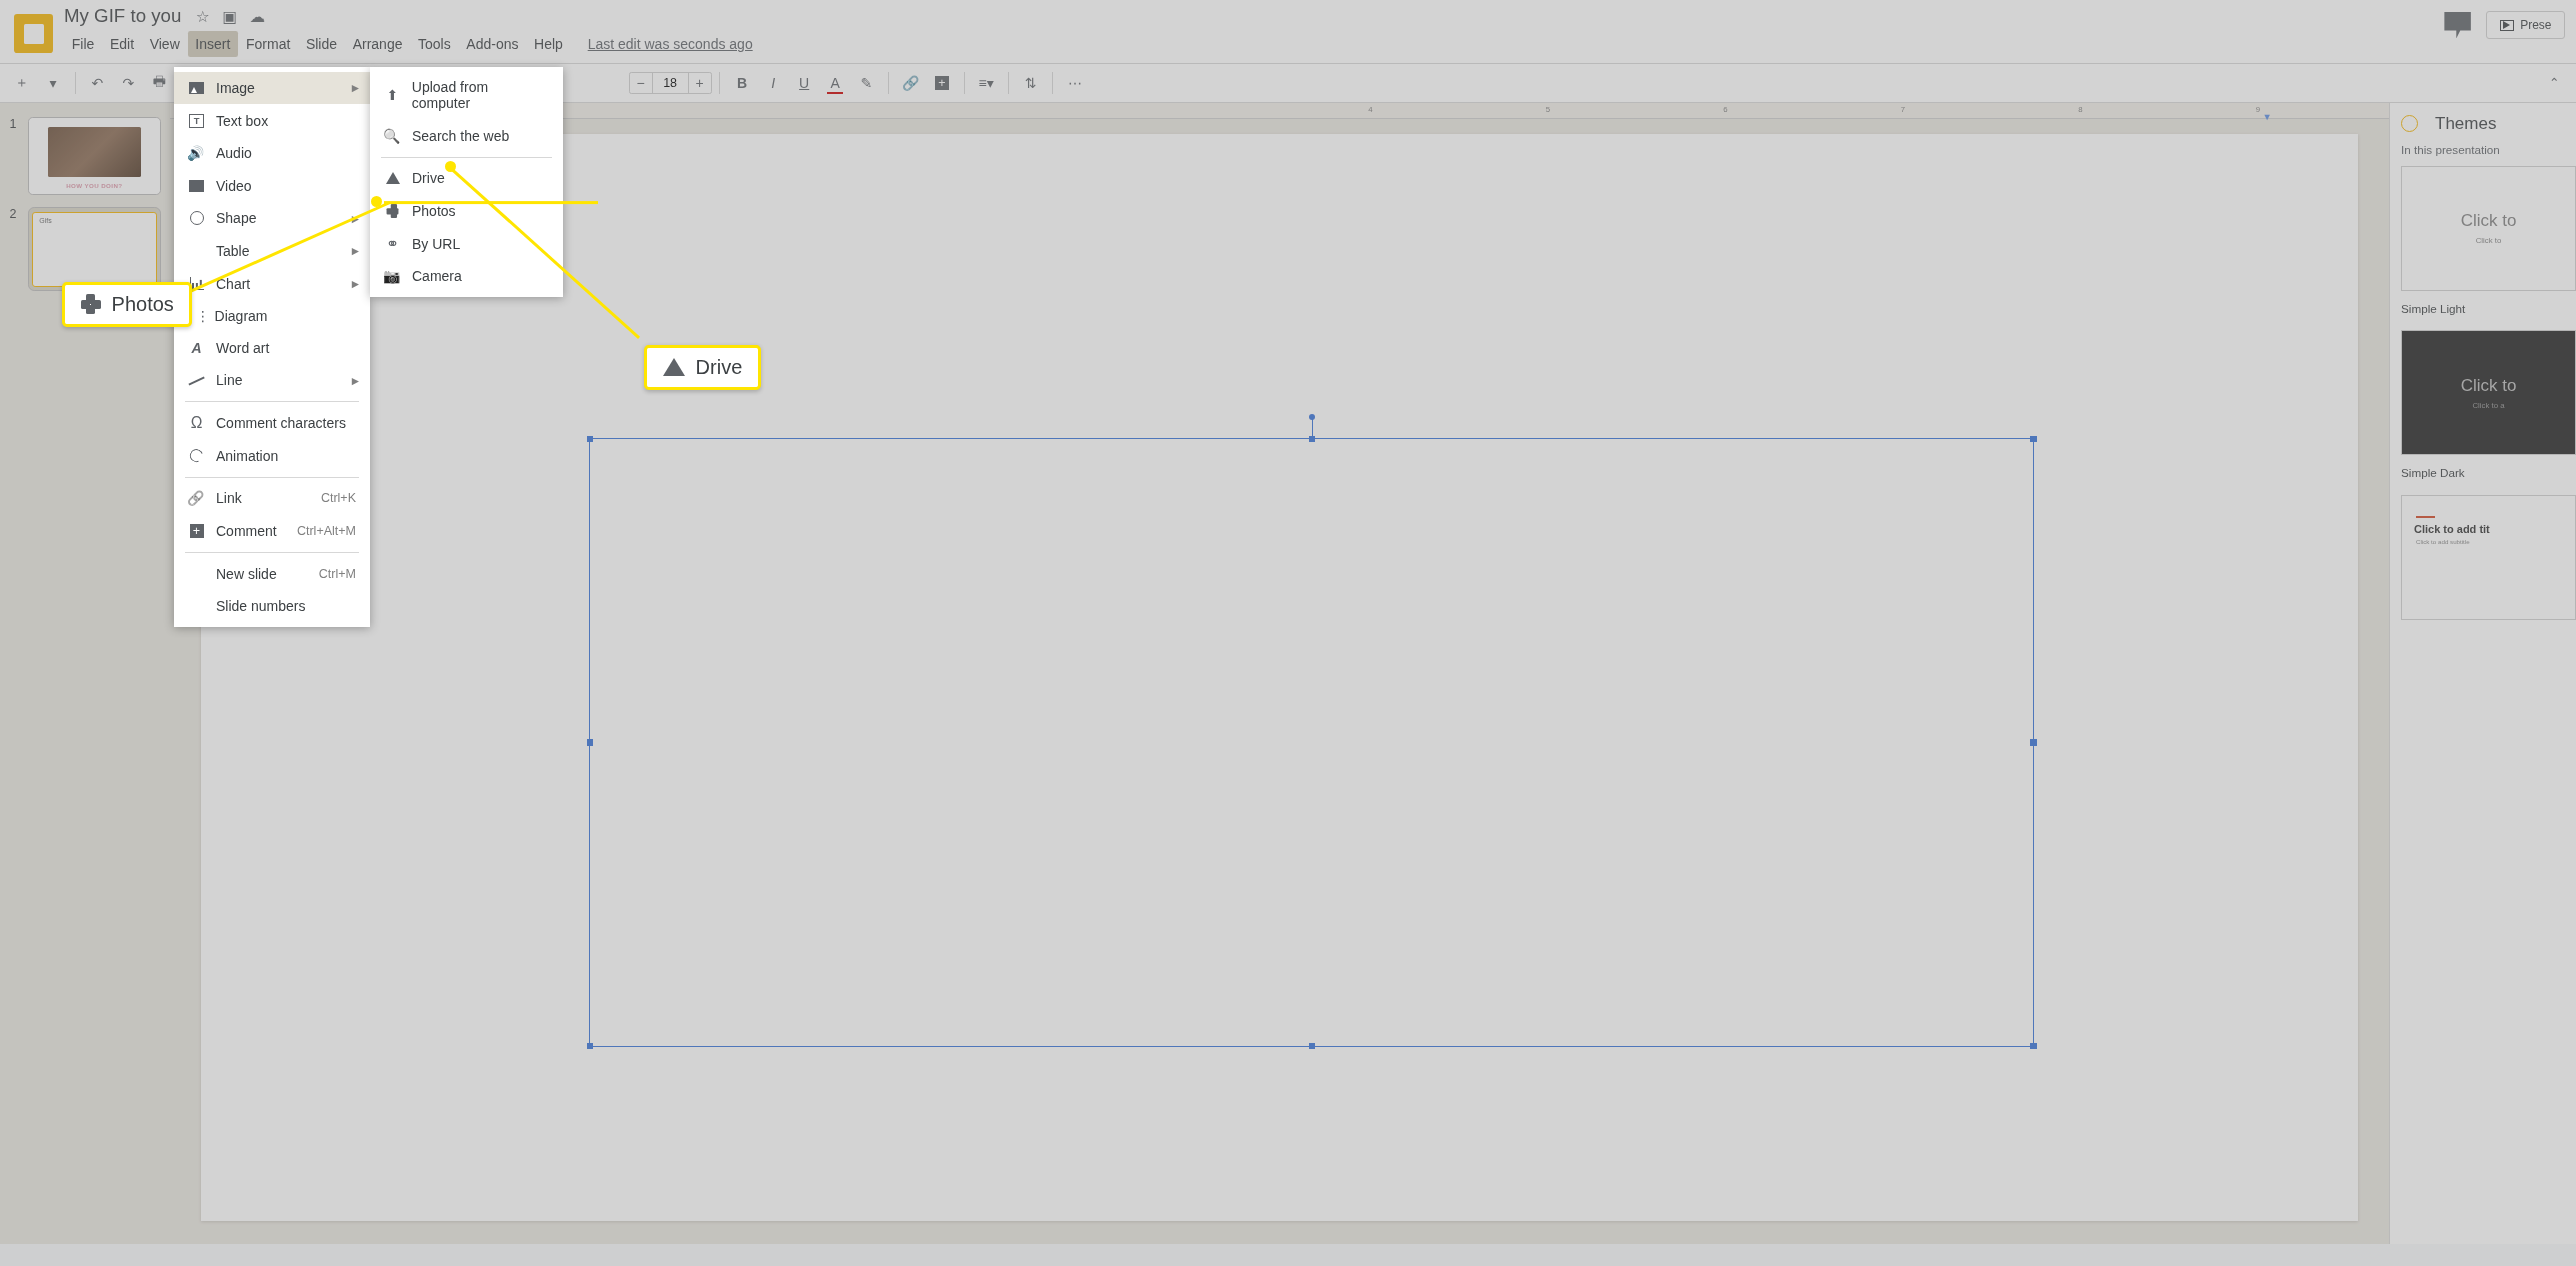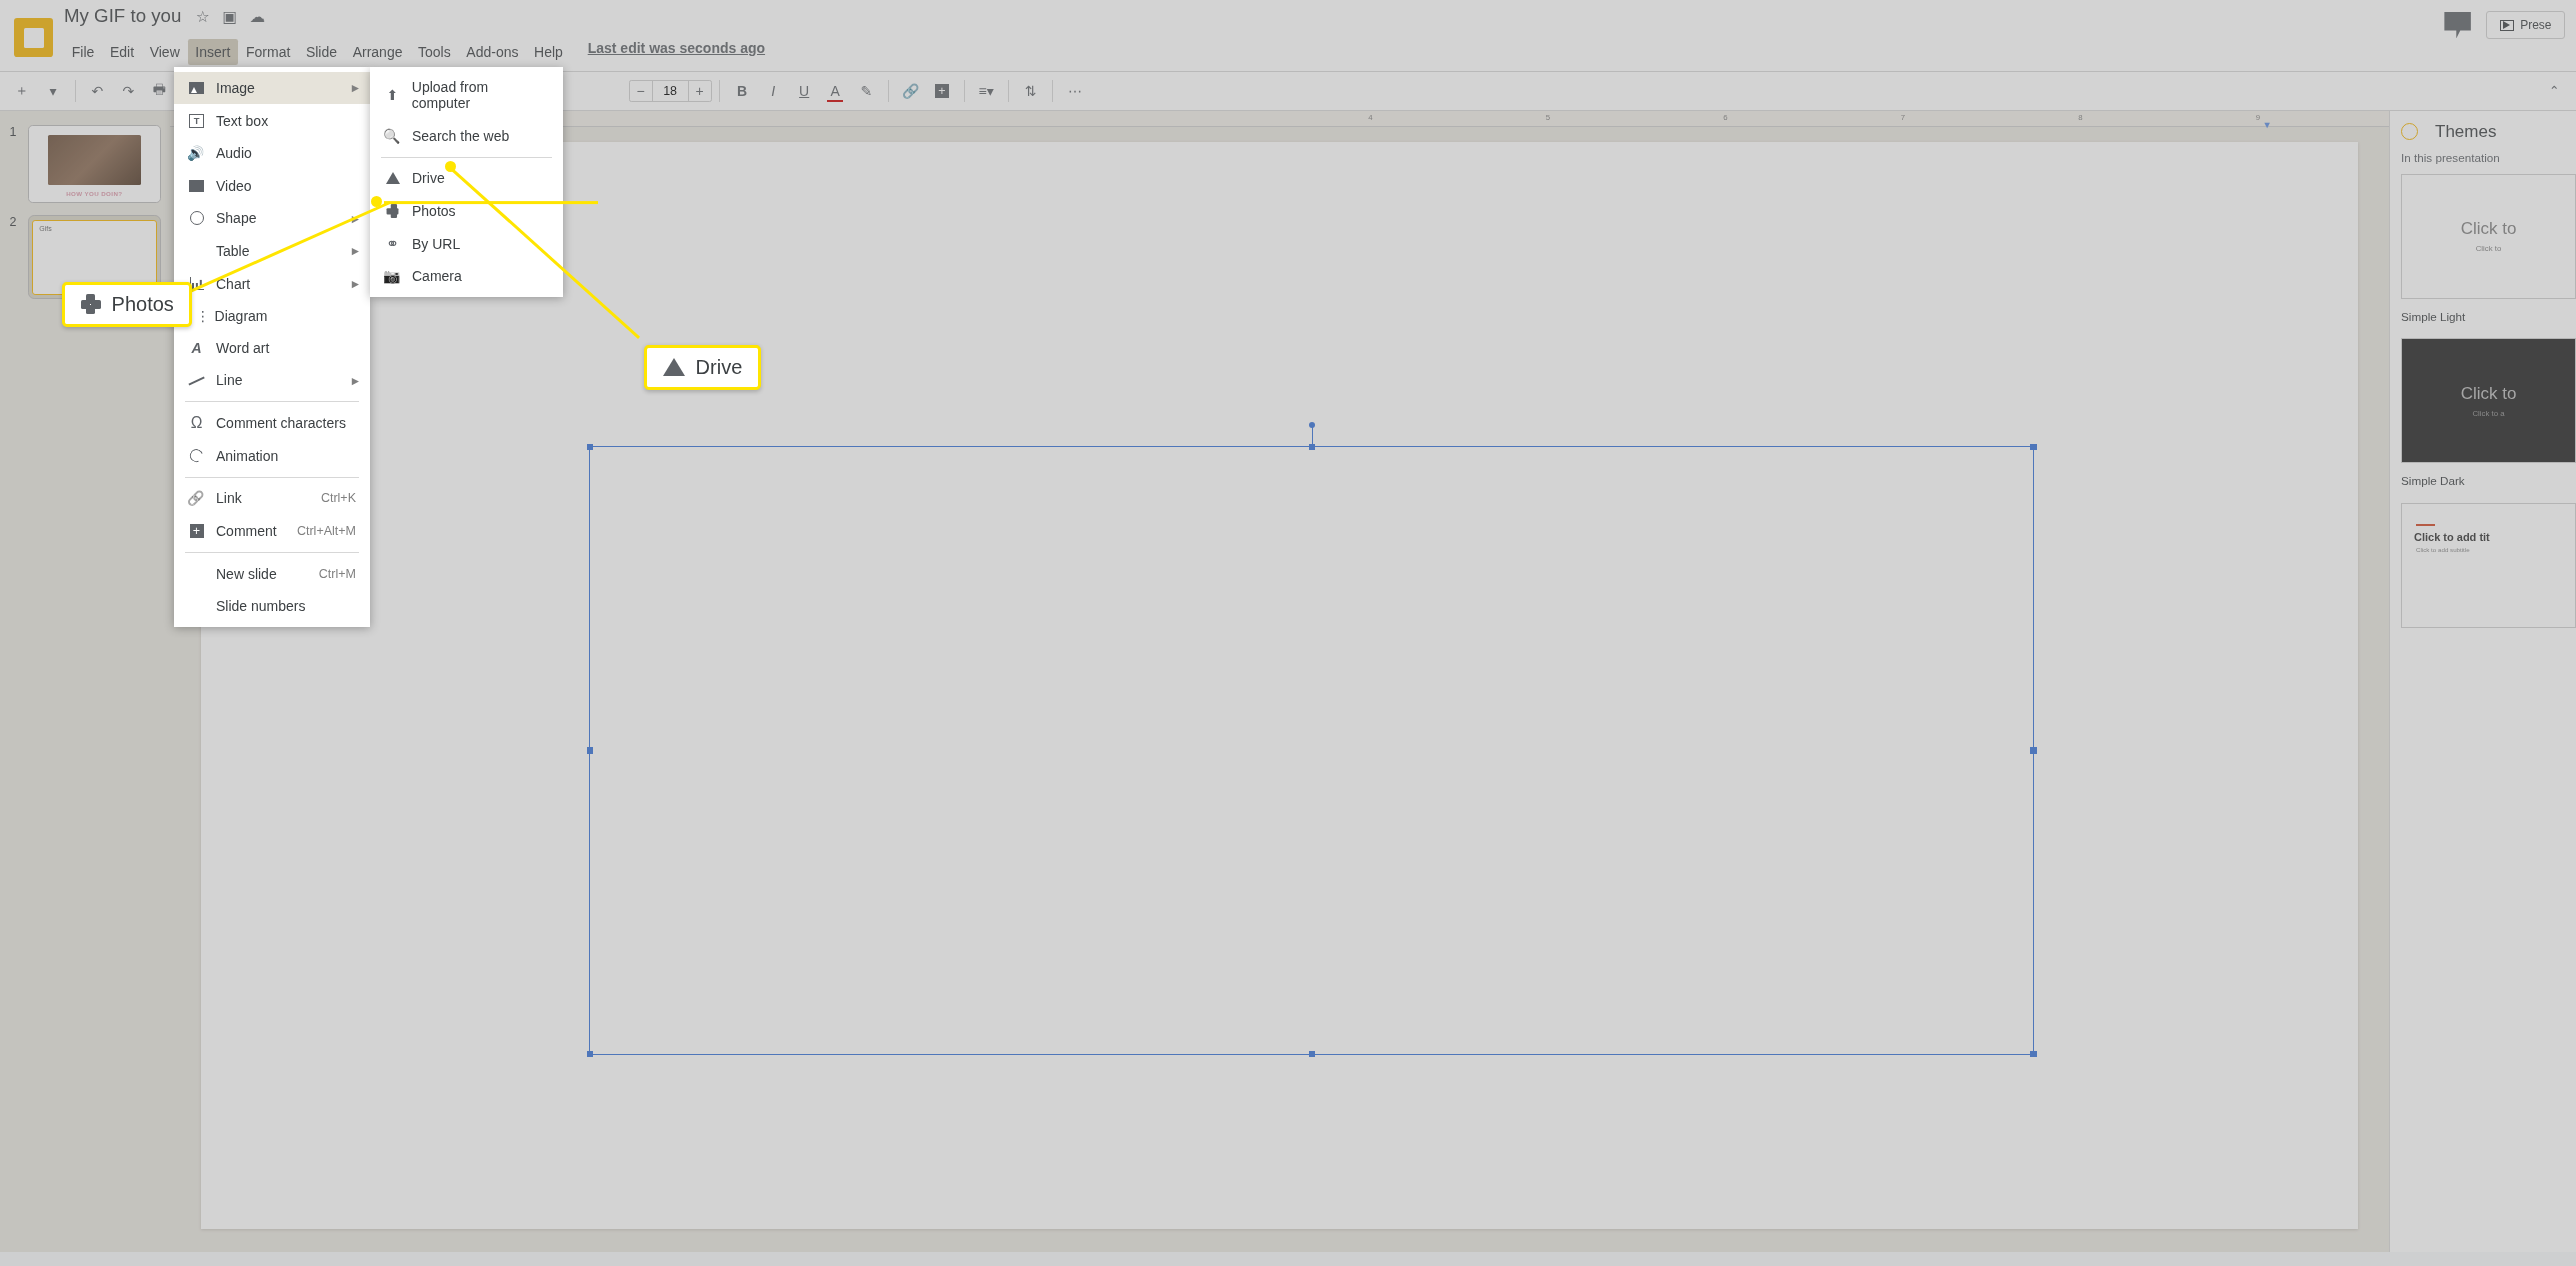--- a/index.html
+++ b/index.html
@@ -37,24 +37,23 @@
     font-size: 18.7px; color:#3c4043; font-weight:400;
     display:inline-block; margin-right:11px;
   }
   .title-icons { display:inline-flex; gap:12.5px; color:#5f6368; font-size:15.6px; }
   .menu-bar {
     display:flex; align-items:center; gap:0; margin-top:4.7px; padding-bottom:6.2px;
   }
   .menu-item {
     padding: 4.7px 7.8px; font-size:14px; color:#3c4043; cursor:pointer;
     border-radius:2.3px;
-    margin-top:8px;
   }
   .menu-item.active { background:#cfc9b8; }
-  .last-edit { margin-left:17px; color:#5f6368; font-size:14px; text-decoration:underline;font-weight:bold; }
+  .last-edit { margin-left:17px; color:#5f6368; font-size:14px; text-decoration:underline; }
 
   .hdr-right { position:absolute; right:11px; top:11px; display:flex; gap:15.6px; align-items:center; }
   .comment-icon { width:26.5px; height:26.5px; background:#5f6368; clip-path: polygon(0 0,100% 0,100% 70%,60% 70%,45% 100%,45% 70%,0 70%); }
   .present-btn { border:0.8px solid #cfcfcf; border-radius:3.1px; padding:6.2px 12.5px; font-size:12px; color:#3c4043; display:flex; gap:6.2px; align-items:center; background:#fff;}
   .present-btn .tri { width:0;height:0;border-left:7.8px solid #3c4043;border-top:4.7px solid transparent;border-bottom:4.7px solid transparent; }
 
   
   .toolbar {
     background:#fff; display:flex; align-items:center; gap:3.1px;
     padding:3.1px 7.8px; border-bottom:0.8px solid #d7d7d7; min-height:39px;

